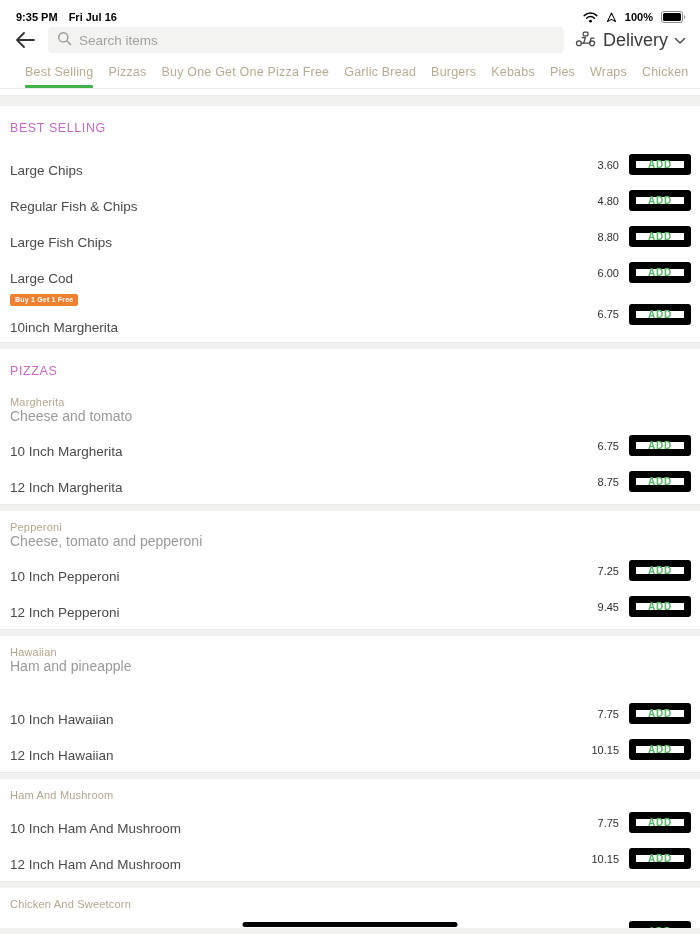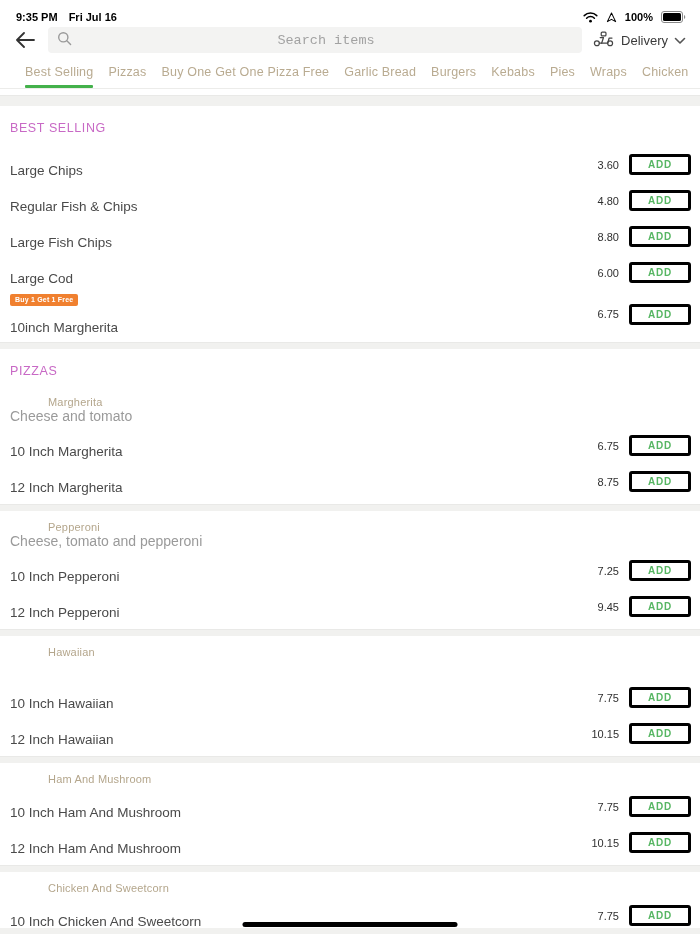--- a/index.html
+++ b/index.html
@@ -20,25 +20,25 @@
   .status-right svg { display:block; }
   
   .nav-row { display:flex; align-items:center; height:36px; padding:0 14px 0 12px; gap:10px; }
   .back-btn { width:26px; height:26px; display:flex; align-items:center; justify-content:center; cursor:pointer; }
   .search-bar {
     flex:1; display:flex; align-items:center; gap:7px;
     height:26px; background:#f3f3f2; border-radius:4px; padding:0 9px;
   }
   .search-bar input {
     flex:1; border:none; outline:none; background:transparent;
-    font-size:13.5px; color:#444; font-family:Liberation Mono, monospace;text-align:center;
+    font-size:13.5px; color:#444; font-family:Liberation Sans, sans-serif;
   }
   .search-bar input::placeholder { color:#a2a2a2; }
   .delivery { display:flex; align-items:center; gap:6px; cursor:pointer; }
-  .delivery-label { font-size:13px; color:#3a3a3a; }
+  .delivery-label { font-size:18px; color:#3a3a3a; }
   
   .tabs {
     display:flex; align-items:flex-end; gap:15px;
     height:31px; padding:0 0 0 25px; white-space:nowrap; overflow:hidden;
     border-bottom:1px solid #ececea;
   }
   .tab {
     font-size:12.5px; color:#b9ab91; letter-spacing:.2px;
     padding-bottom:9px; position:relative; cursor:pointer; flex:0 0 auto;
   }
@@ -46,40 +46,40 @@
     content:""; position:absolute; left:0; right:0; bottom:0;
     height:3px; background:var(--accent-green); border-radius:1px;
   }
   .band { height:11px; background:#f1f1ef; border-top:1px solid #e9e9e7; margin-top:6px; }
   
   .section-title {
     font-size:12.5px; letter-spacing:.6px; color:var(--section-pink);
     padding:15px 10px 8px 10px; font-weight:normal;
   }
   .group-header { padding:10px 10px 0 10px; }
-  .group-name { font-size:11px; color:#b4a68c; letter-spacing:.2px;margin-left:38px; }
+  .group-name { font-size:11px; color:#b4a68c; letter-spacing:.2px; }
   .group-desc { font-size:14px; color:#9a9a9a; }
   .extra-gap { height:18px; }
   .item-row {
     display:flex; align-items:center; justify-content:space-between;
     height:29px; padding:0 9px 0 10px; margin-top:7px; cursor:pointer;
   }
   .item-row.with-badge { height:40px; }
   .item-left { display:flex; flex-direction:column; justify-content:center; }
   .promo-badge {
     align-self:flex-start; background:var(--badge-orange); color:#fff;
     font-size:7px; font-weight:bold; padding:2px 5px 3px 5px; border-radius:2px;
     margin-bottom:2px; letter-spacing:.2px;
   }
   .item-name { font-size:13.5px; color:#4a4a4a;margin-top:12px; }
   .item-right { display:flex; align-items:center; }
   .item-price { font-size:11px; color:#2f2f2f; margin-right:10px; }
   .add-btn {
     width:62px; height:21px; background:#fff;
-    border:3px solid #000000; border-radius:3px;
+    border:7px solid #000000; border-radius:3px;
     color:var(--add-green); font-size:10px; font-weight:bold; letter-spacing:.8px;
     font-family:"Liberation Sans", sans-serif; cursor:pointer;
     display:flex; align-items:center; justify-content:center;
   }
   .divider { height:7px; background:#f1f1ef; border-top:1px solid #e9e9e7; margin-top:8px; }
   
   .footer-strip { position:absolute; left:0; bottom:0; width:100%; height:6px; background:#f1f1ef; }
   .home-indicator {
     position:absolute; left:50%; transform:translateX(-50%);
     bottom:7px; width:215px; height:5px; background:#000; border-radius:3px;
@@ -257,20 +257,21 @@
           <div class="item-name">12 Inch Pepperoni</div>
         </div>
         <div class="item-right">
           <span class="item-price">9.45</span>
           <button class="add-btn">ADD</button>
         </div>
       </div>
       <div class="divider"></div>
       <div class="group-header">
         <div class="group-name">Hawaiian</div>
+        <div class="group-desc">Ham and pineapple</div>
       </div>
       <div class="extra-gap"></div>
       <div class="item-row">
         <div class="item-left">
           <div class="item-name">10 Inch Hawaiian</div>
         </div>
         <div class="item-right">
           <span class="item-price">7.75</span>
           <button class="add-btn">ADD</button>
         </div>

